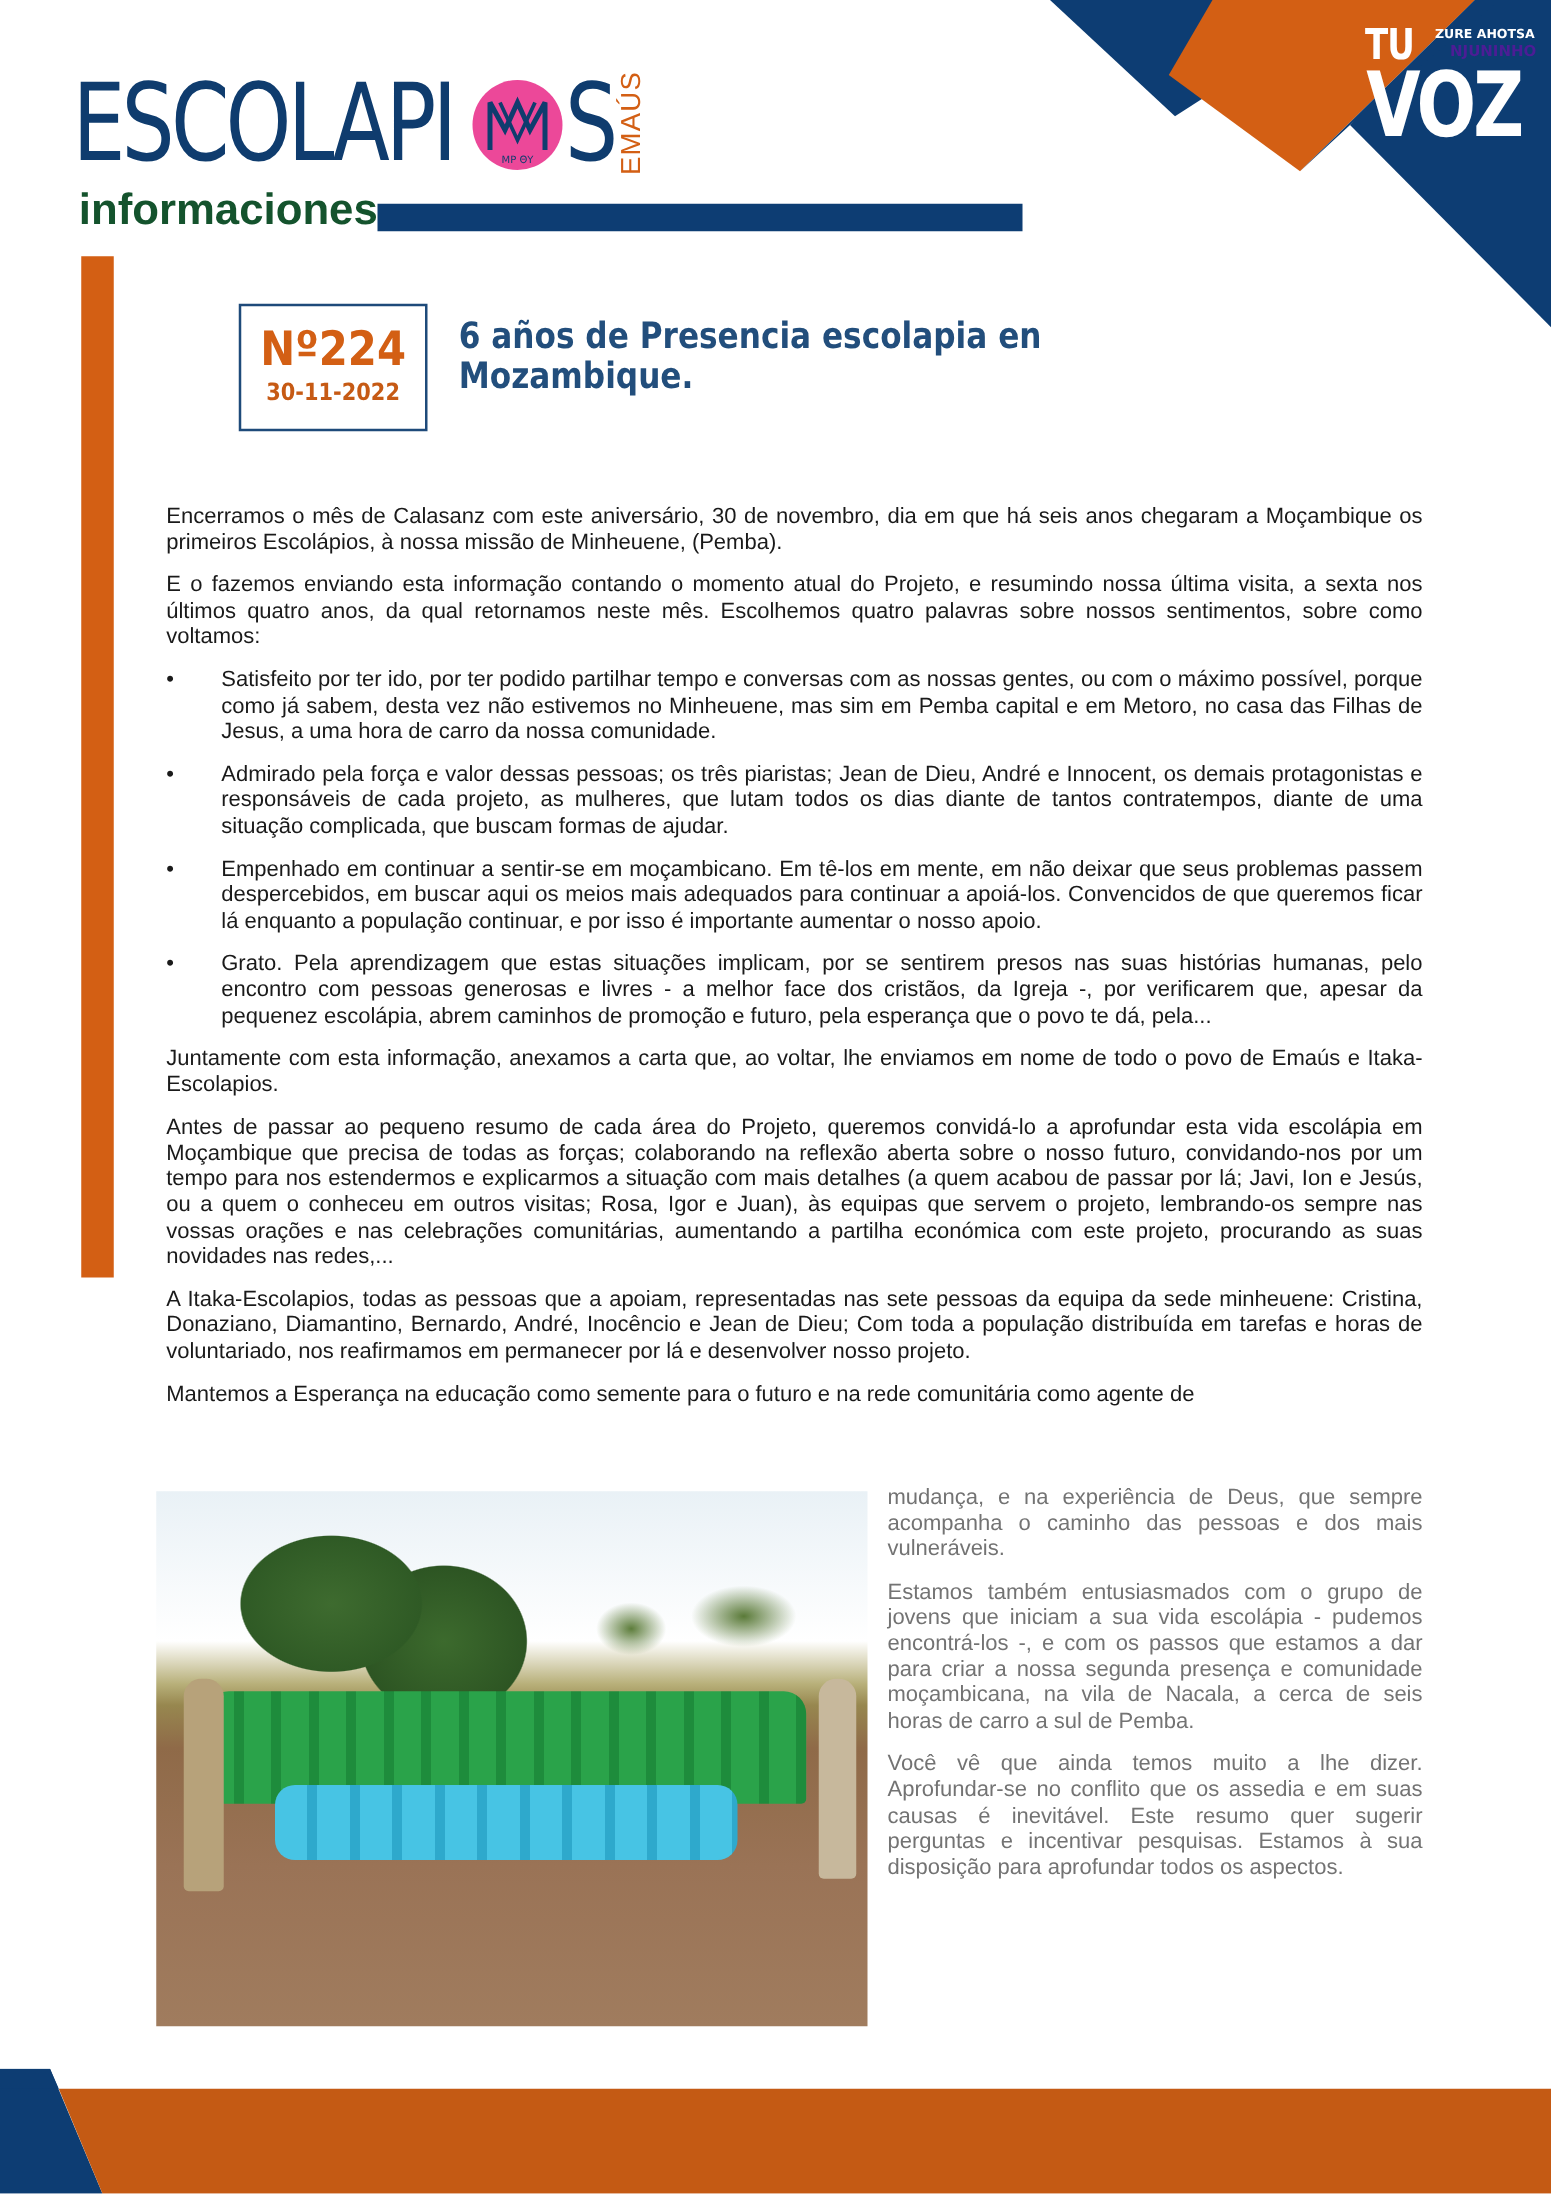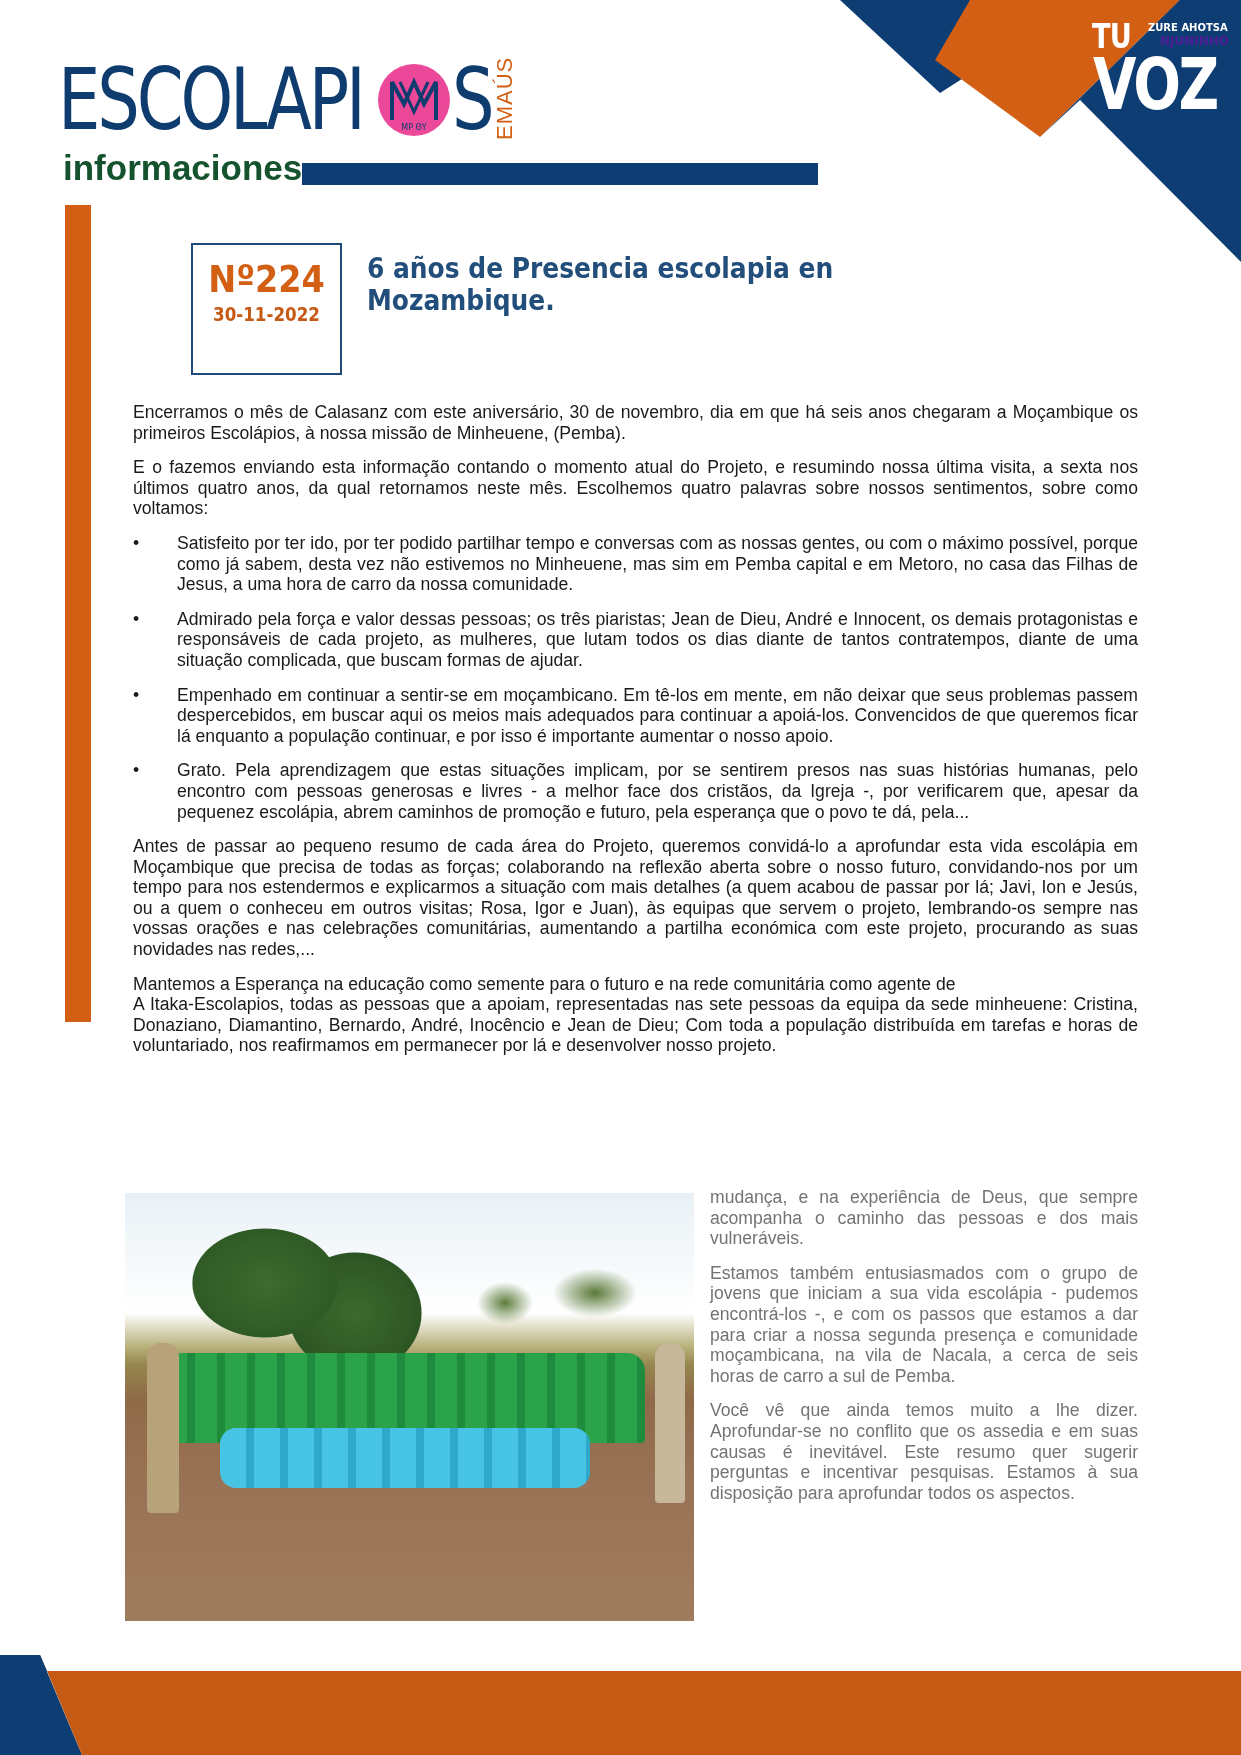--- a/index.html
+++ b/index.html
@@ -61,21 +61,21 @@
     transform:scaleX(0.78); transform-origin:left top;
   }
   .tuvoz-sub1 { left:1148px; top:22px; font-size:10px; color:#fff; font-weight:bold; font-family:"DejaVu Sans", sans-serif; }
   .tuvoz-sub2 { left:1160px; top:34px; font-size:12px; color:#4c1d95; font-weight:bold; font-family:"DejaVu Sans", sans-serif; }
 
   
   .side-bar { left:65px; top:205px; width:26px; height:817px; background:#d35f14; }
 
   
   .num-box {
-    left:191px; top:243px; width:151px; height:132px;
+    left:191px; top:243px; width:151px; height:102px;
     border:2px solid #1e4a7a; box-sizing:border-box;
     text-align:center;
   }
   .num-box .num {
     font-family:"DejaVu Sans", sans-serif; font-weight:bold;
     font-size:38px; color:#d35f14; line-height:40px; margin-top:14px;
     transform:scaleX(0.88);
   }
   .num-box .date {
     font-family:"DejaVu Sans", sans-serif; font-weight:bold;
@@ -173,23 +173,24 @@
 
 <div class="abs body-text">
   <p>Encerramos o mês de Calasanz com este aniversário, 30 de novembro, dia em que há seis anos chegaram a Moçambique os primeiros Escolápios, à nossa missão de Minheuene, (Pemba).</p>
   <p>E o fazemos enviando esta informação contando o momento atual do Projeto, e resumindo nossa última visita, a sexta nos últimos quatro anos, da qual retornamos neste mês. Escolhemos quatro palavras sobre nossos sentimentos, sobre como voltamos:</p>
   <ul>
     <li><span class="bullet">•</span><span>Satisfeito por ter ido, por ter podido partilhar tempo e conversas com as nossas gentes, ou com o máximo possível, porque como já sabem, desta vez não estivemos no Minheuene, mas sim em Pemba capital e em Metoro, no casa das Filhas de Jesus,  a uma hora de carro da nossa comunidade.</span></li>
     <li><span class="bullet">•</span><span>Admirado pela força e valor dessas pessoas; os três piaristas; Jean de Dieu, André e Innocent, os demais protagonistas e responsáveis de cada projeto, as mulheres, que lutam todos os dias diante de tantos contratempos, diante de uma situação complicada, que buscam formas de ajudar.</span></li>
     <li><span class="bullet">•</span><span>Empenhado em continuar a sentir-se em moçambicano. Em tê-los em mente, em não deixar que seus problemas passem despercebidos, em buscar aqui os meios mais adequados para continuar a apoiá-los. Convencidos de que queremos ficar lá enquanto a população continuar, e por isso é importante aumentar o nosso apoio.</span></li>
     <li><span class="bullet">•</span><span>Grato. Pela aprendizagem que estas situações implicam, por se sentirem presos nas suas histórias humanas, pelo encontro com pessoas generosas e livres - a melhor face dos cristãos, da Igreja -, por verificarem que, apesar da pequenez escolápia, abrem caminhos de promoção e futuro, pela esperança que o povo te dá, pela...</span></li>
   </ul>
+  <p>Juntamente com esta informação, anexamos a carta que, ao voltar, lhe enviamos em nome de todo o povo de Emaús e Itaka-Escolapios.</p>
   <p>Antes de passar ao pequeno resumo de cada área do Projeto, queremos convidá-lo a aprofundar esta vida escolápia em Moçambique que precisa de todas as forças; colaborando na reflexão aberta sobre o nosso futuro, convidando-nos por um tempo para nos estendermos e explicarmos a situação com mais detalhes (a quem acabou de passar por lá; Javi, Ion e Jesús, ou a quem o conheceu em outros visitas; Rosa, Igor e Juan), às equipas que servem o projeto, lembrando-os sempre nas vossas orações e nas celebrações comunitárias, aumentando a partilha económica com este projeto, procurando as suas novidades nas redes,...</p>
+  <p>A Itaka-Escolapios, todas as pessoas que a apoiam, representadas nas sete pessoas da equipa da sede minheuene: Cristina, Donaziano, Diamantino, Bernardo, André, Inocêncio e Jean de Dieu; Com toda a população distribuída em tarefas e horas de voluntariado, nos reafirmamos em permanecer por lá e desenvolver nosso projeto.</p>
   <p style="margin-bottom:0;">Mantemos a Esperança na educação como semente para o futuro e na rede comunitária como agente de</p>
-  <p>A Itaka-Escolapios, todas as pessoas que a apoiam, representadas nas sete pessoas da equipa da sede minheuene: Cristina, Donaziano, Diamantino, Bernardo, André, Inocêncio e Jean de Dieu; Com toda a população distribuída em tarefas e horas de voluntariado, nos reafirmamos em permanecer por lá e desenvolver nosso projeto.</p>
 </div>
 
 <div class="abs photo" title="Group photo of community members in green and light-blue shirts, some wearing hard hats, on a dirt field with trees">
   <div class="people"></div>
   <div class="people2"></div>
   <div class="person-l"></div>
   <div class="person-r"></div>
 </div>
 
 <div class="abs right-col">

